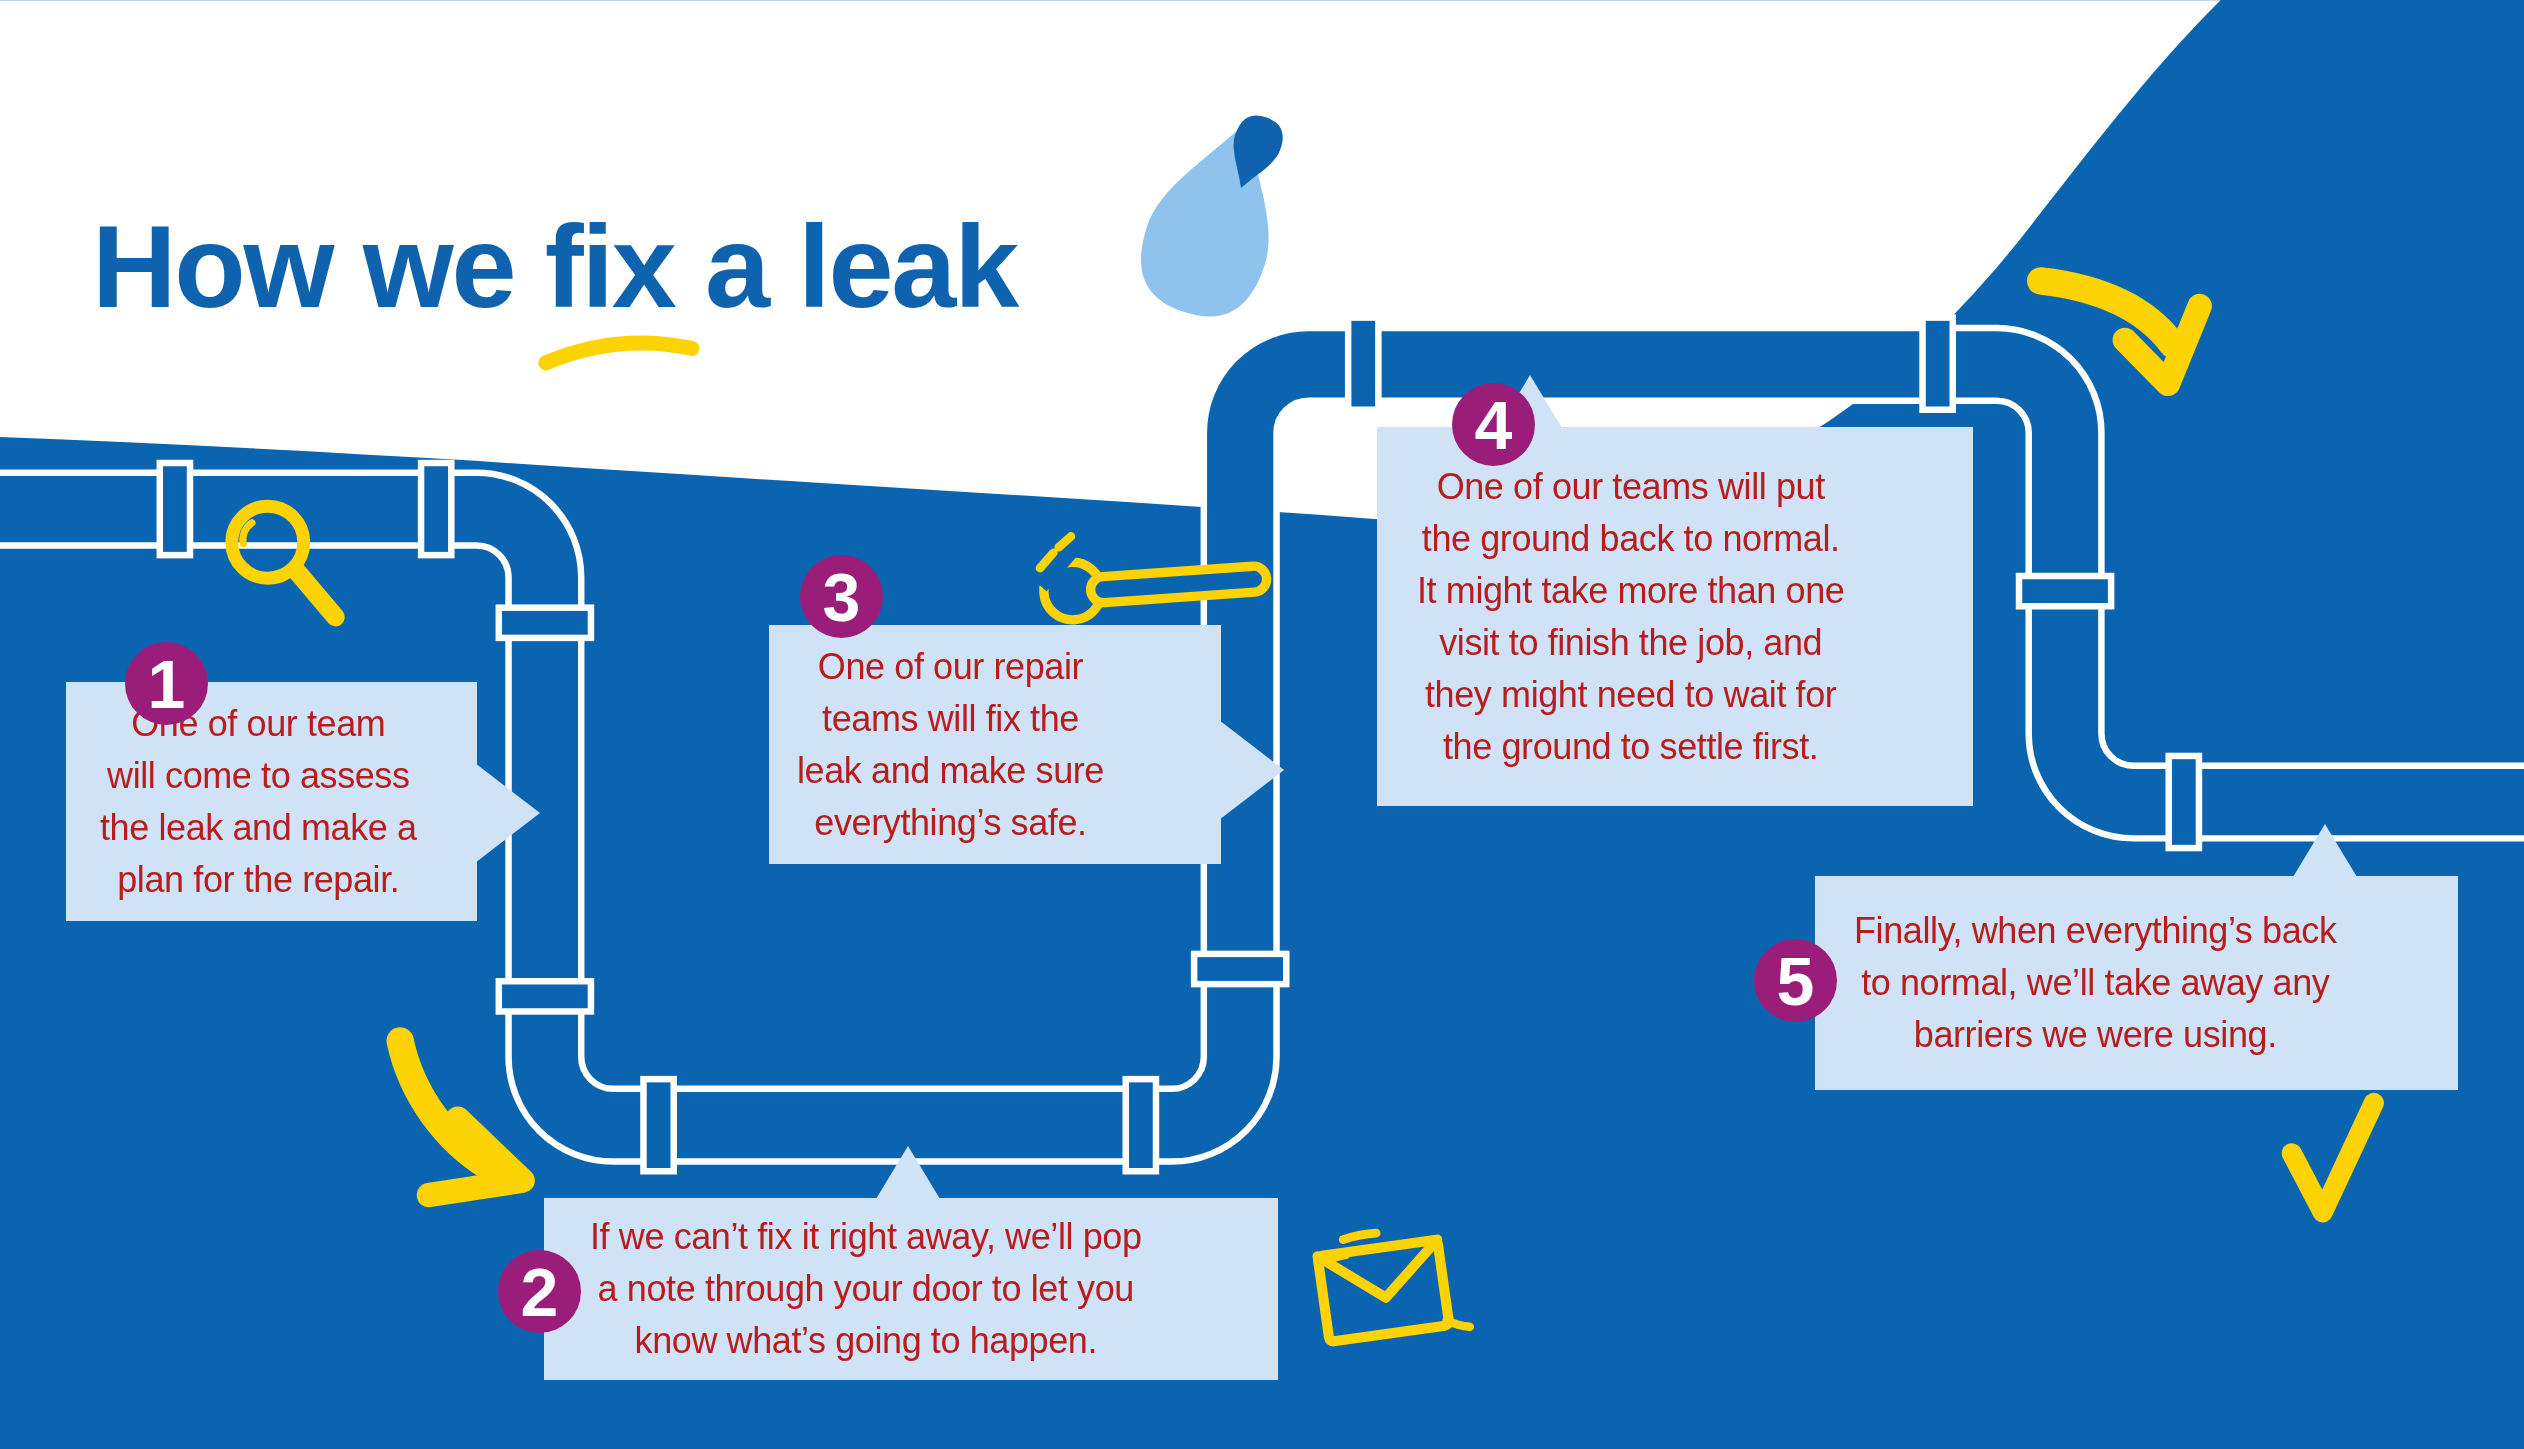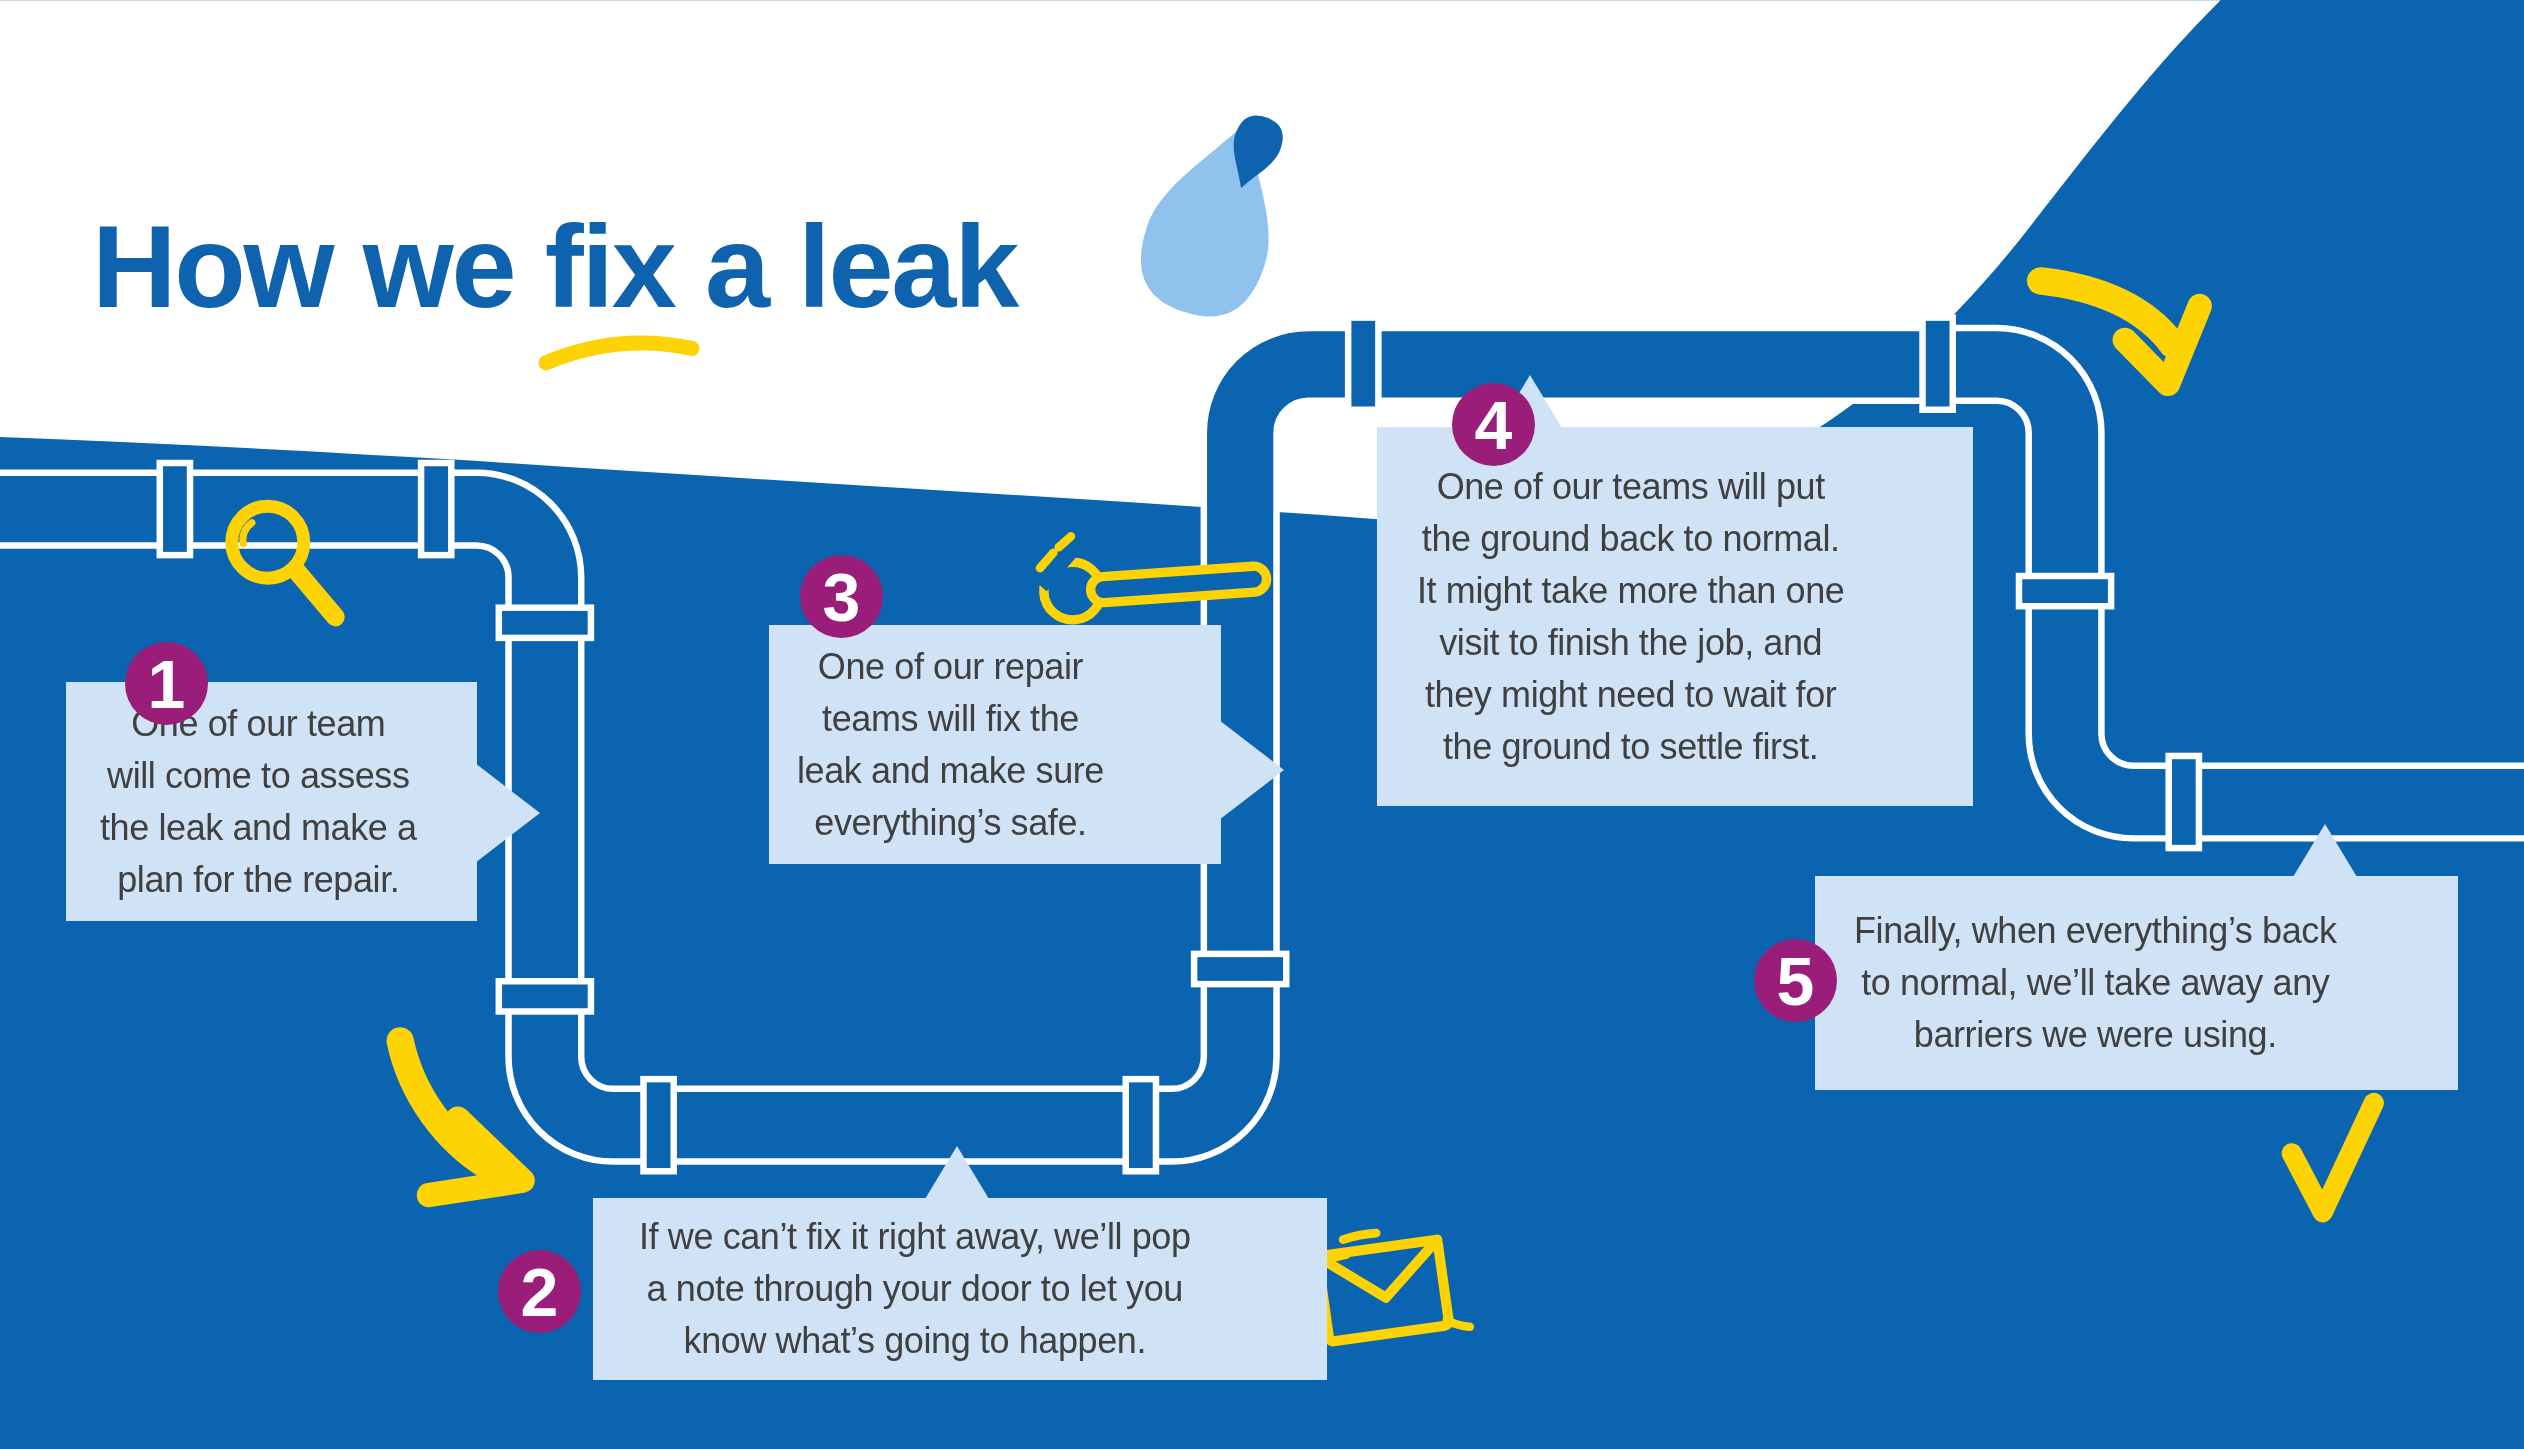--- a/index.html
+++ b/index.html
@@ -19,26 +19,26 @@
   }
   .title .hl{position:relative;display:inline-block;}
   .title .swoosh{position:absolute;left:-7.2px;bottom:-36px;width:166px;height:46px;overflow:visible;}
 
   
   .step-box{
     position:absolute;background:#d0e2f6;z-index:3;
     display:flex;align-items:center;
   }
   .step-text{
-    color:#404040;font-size:36px;line-height:52px;letter-spacing:-0.4px;
+    color:#b91c1c;font-size:36px;line-height:52px;letter-spacing:-0.4px;
     white-space:pre-line;
   }
   .box1{left:66px;top:682px;width:411px;height:239px;}
   .box1 .step-text{padding-left:34px;}
-  .box2{left:593px;top:1198px;width:734px;height:182px;}
+  .box2{left:544px;top:1198px;width:734px;height:182px;}
   .box2 .step-text{padding-left:46px;}
   .box3{left:769px;top:625px;width:452px;height:239px;}
   .box3 .step-text{padding-left:28px;}
   .box4{left:1377px;top:427px;width:596px;height:379px;}
   .box4 .step-text{padding-left:40px;}
   .box5{left:1815px;top:876px;width:643px;height:214px;}
   .box5 .step-text{padding-left:39px;}
 
   .pointer{position:absolute;width:0;height:0;}
   .pointer.right{right:-63px;border-top:50px solid transparent;border-bottom:50px solid transparent;border-left:65px solid #d0e2f6;}

